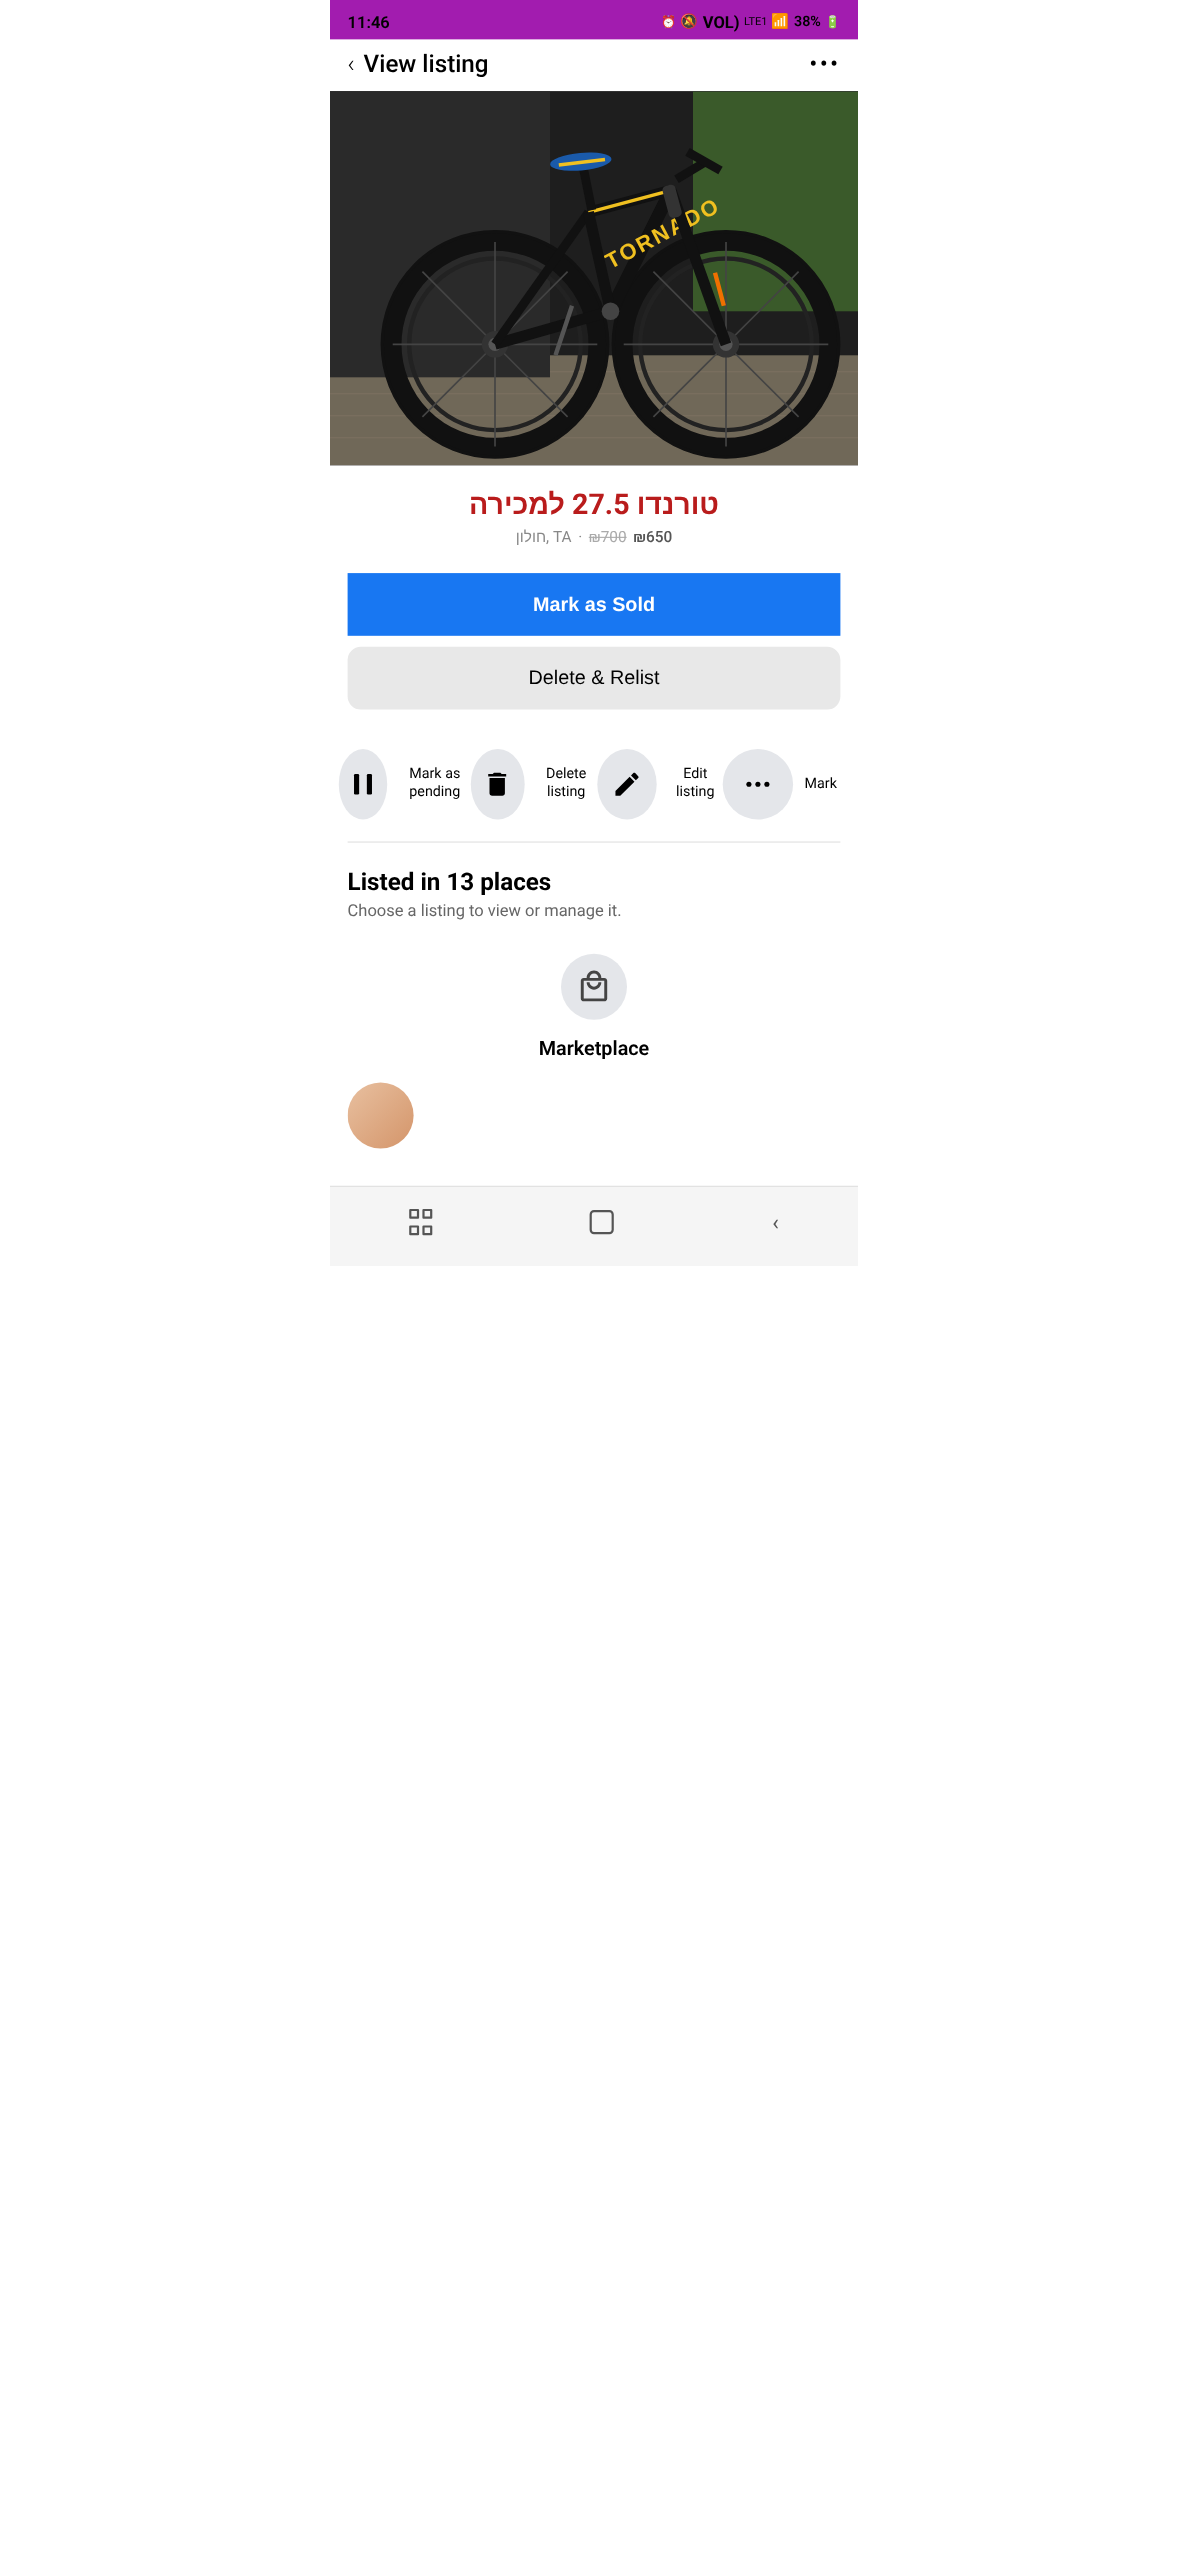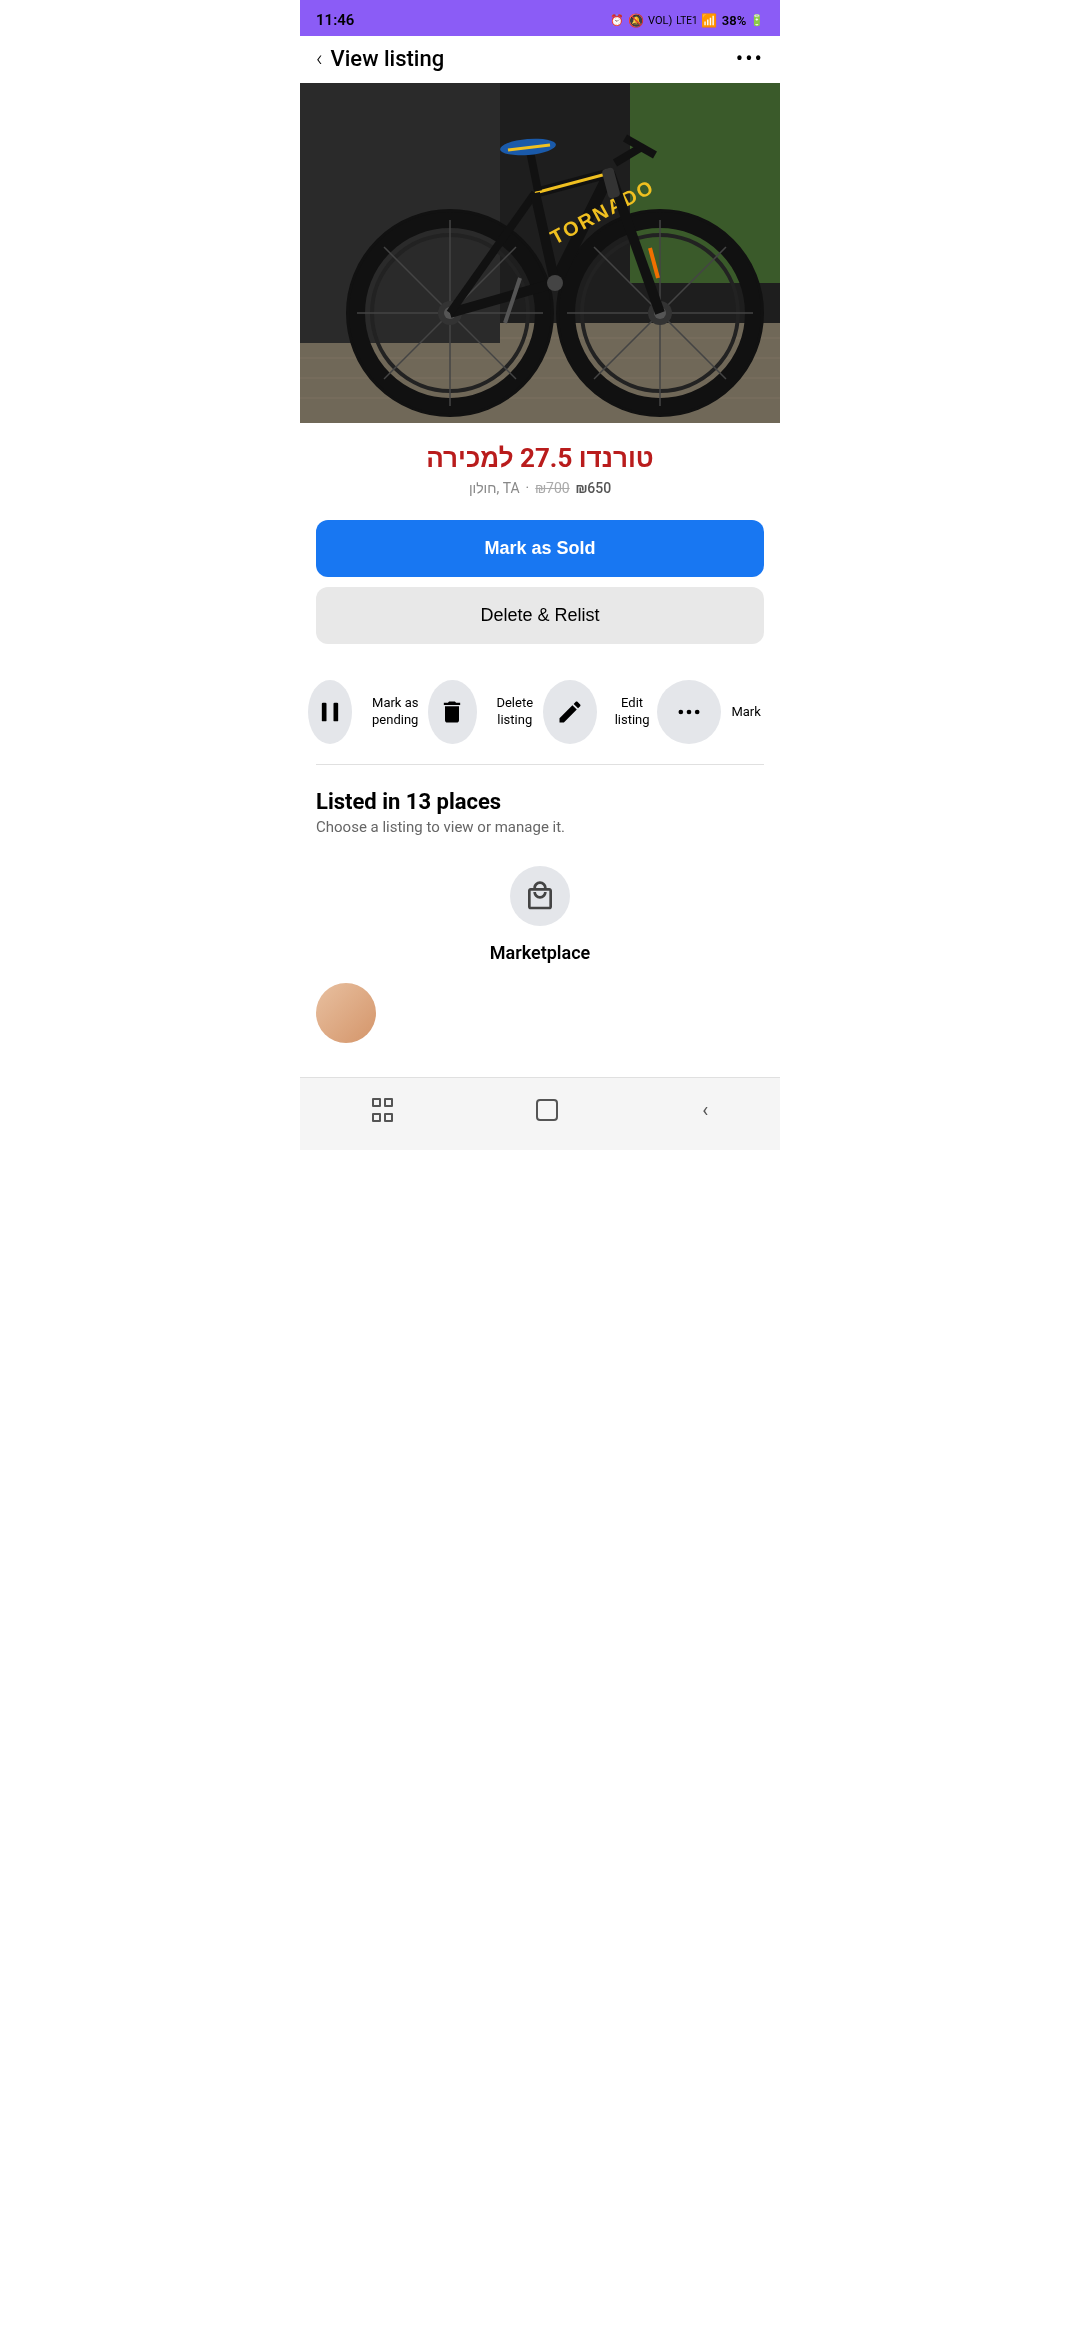--- a/index.html
+++ b/index.html
@@ -17,21 +17,21 @@
       margin: 0 auto;
       overflow-x: hidden;
     }
 
     
     .status-bar {
       display: flex;
       justify-content: space-between;
       align-items: center;
       padding: 8px 16px 4px 16px;
-      background: #8b5cf6;
+      background: #a21caf;
       height: 36px;
     }
 
     .status-time {
       font-size: 15px;
       font-weight: 600;
       color: #000;
     }
 
     .status-icons {
@@ -150,21 +150,21 @@
     .action-buttons {
       padding: 8px 16px 16px 16px;
     }
 
     .btn-mark-sold {
       width: 100%;
       padding: 18px;
       background: #1877f2;
       color: #fff;
       border: none;
-      border-radius: 12px;
+      border-radius: 0;
       font-size: 18px;
       font-weight: 600;
       cursor: pointer;
       margin-bottom: 10px;
     }
 
     .btn-delete-relist {
       width: 100%;
       padding: 18px;
       background: #e8e8e8;
@@ -336,21 +336,21 @@
 <body>
 
 <div class="status-bar">
   <span class="status-time">11:46</span>
   <div class="status-icons">
 
     <span>⏰</span>
 
     <span style="font-size:13px;">🔕</span>
 
-    <span style="font-size:11px; font-weight:400;">VOL)</span>
+    <span style="font-size:15px; font-weight:700;">VOL)</span>
     <span style="font-size:10px;">LTE1</span>
     <span style="font-size:13px;">📶</span>
 
     <span style="font-size:13px; font-weight:600;text-align:center;">38%</span>
     <span>🔋</span>
   </div>
 </div>
 
 <div class="nav-header">
   <div class="nav-back">

